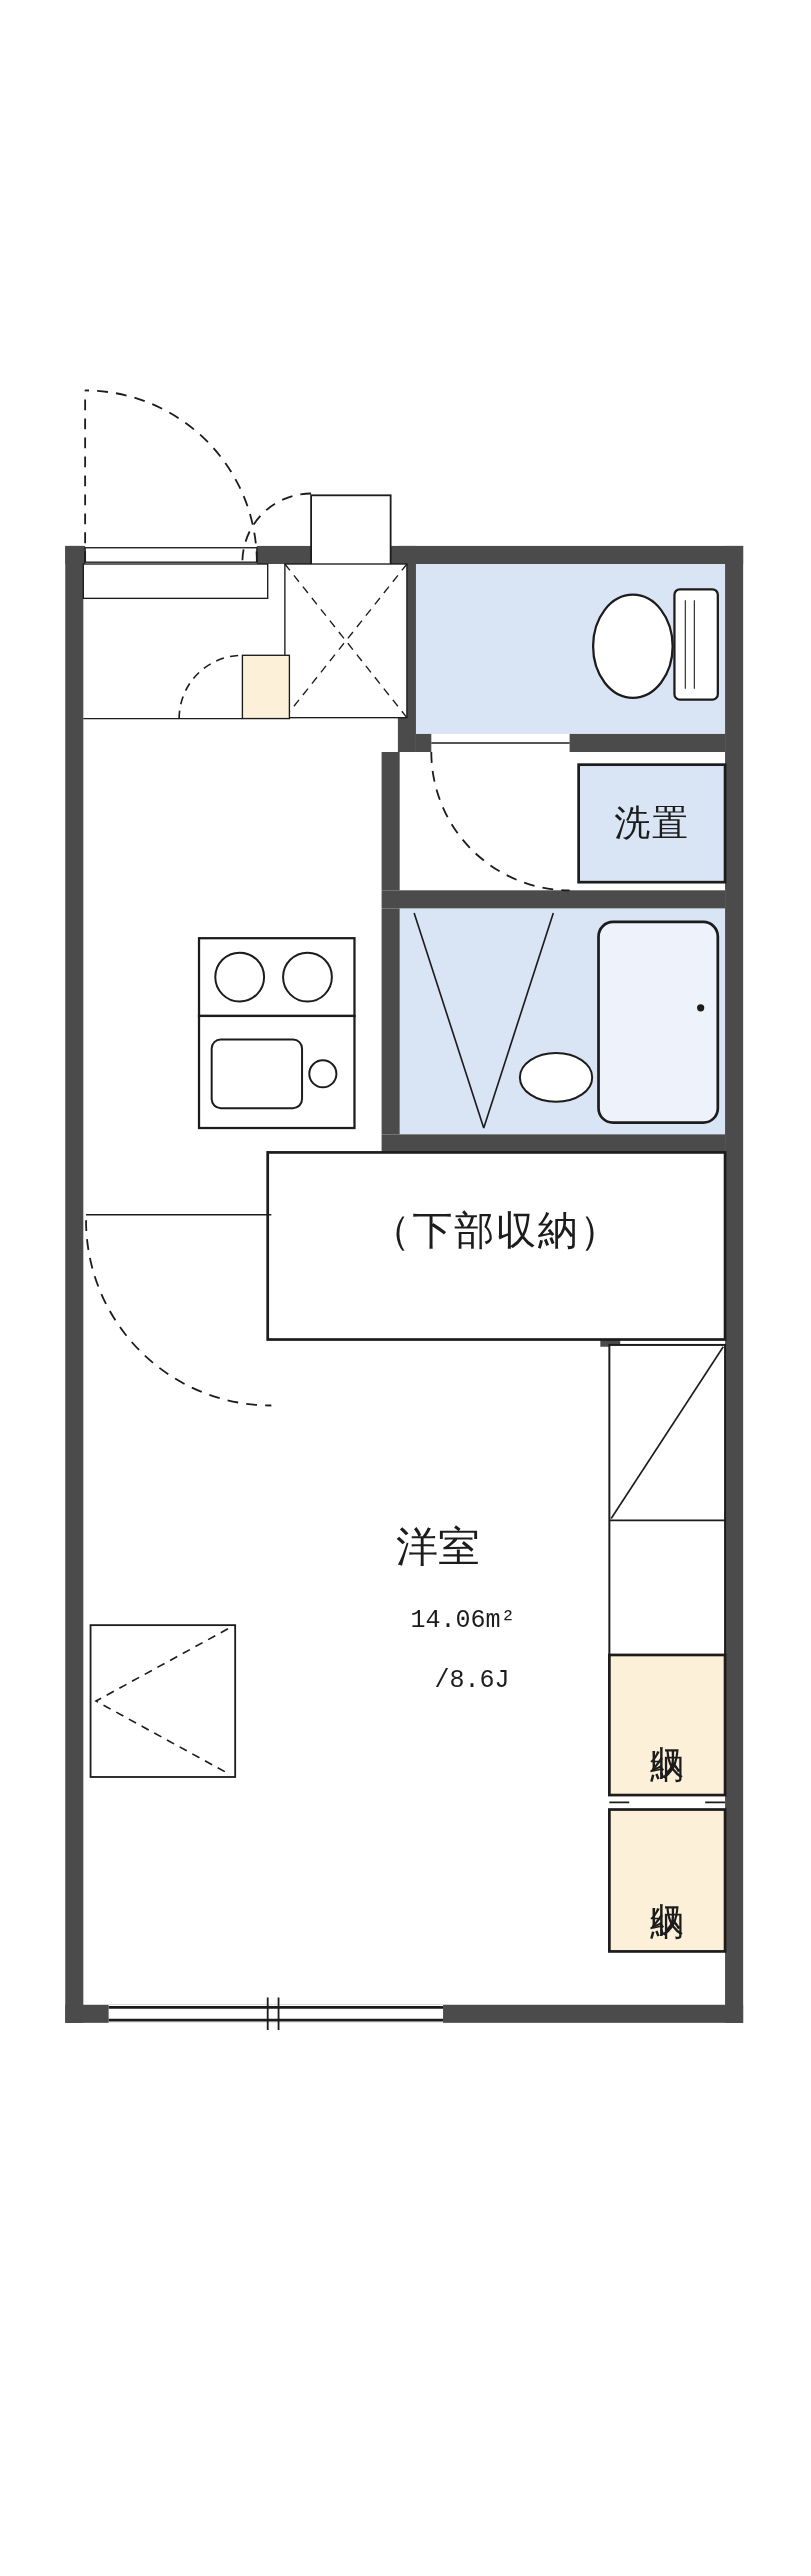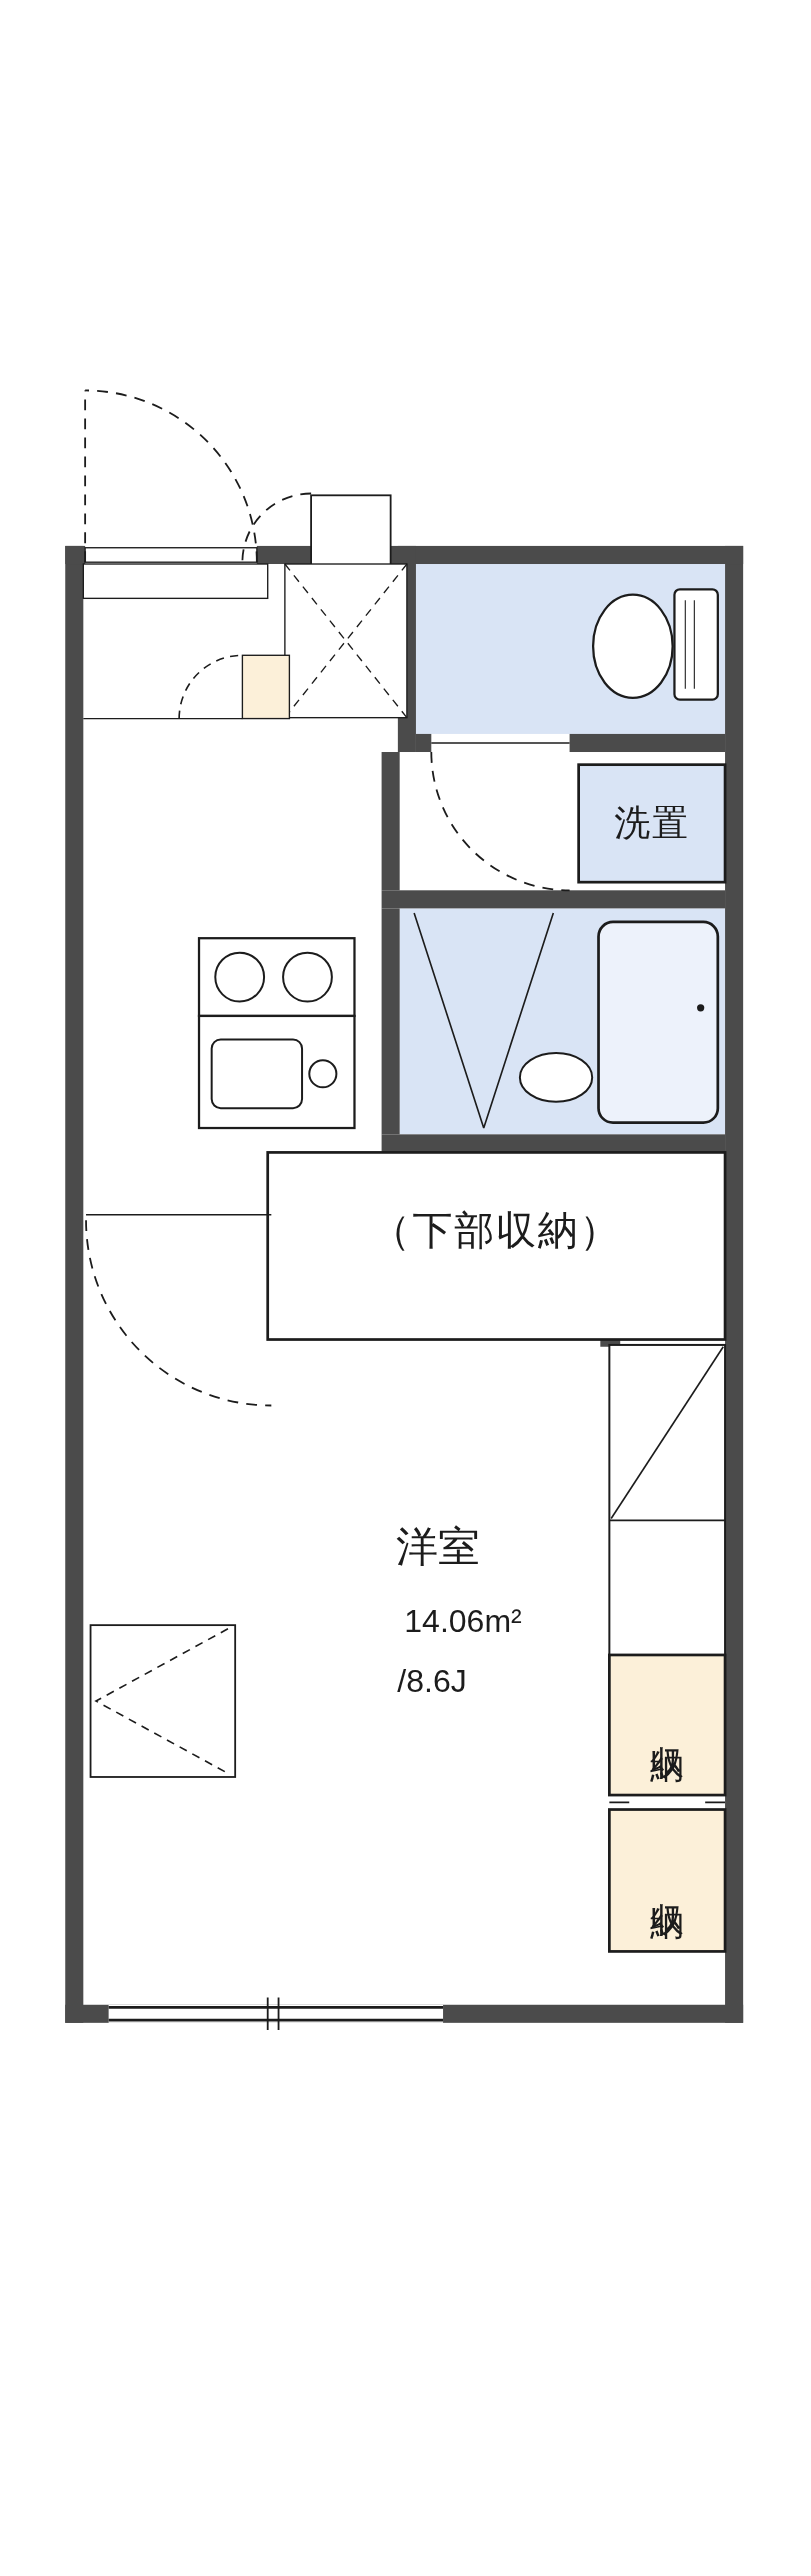--- a/index.html
+++ b/index.html
@@ -17,21 +17,21 @@
   .cream{fill:var(--storage,#fcf0d9);stroke:var(--line,#1c1c1c);}
   .ln{stroke:var(--line,#1c1c1c);fill:none;}
   .lnw{stroke:var(--line,#1c1c1c);fill:#ffffff;}
   .dash{stroke-dasharray:12 9;}
   .dash2{stroke-dasharray:9 7;}
   .label{
     position:absolute;transform:translate(-50%,-50%);
     white-space:nowrap;line-height:1.15;text-align:center;
   }
   .lbl-room{font-size:42px;}
-  .lbl-area{font-size:32px;}
+  .lbl-area{font-size:25px;font-family:Liberation Mono, monospace;}
   .lbl-bed{font-size:40px;letter-spacing:1.8px;}
   .lbl-washer{font-size:36px;letter-spacing:1.8px;}
   .lbl-storage{
     font-size:34px;
     writing-mode:vertical-rl;text-orientation:upright;letter-spacing:3.6px;
   }
 </style>
 </head>
 <body>
 
@@ -158,19 +158,19 @@
       <path class="ln dash2" stroke-width="1.8" d="M252,1802 L106,1882 L252,1962"></path>
     </g>
   </svg>
 
   <div class="label lbl-washer" style="left:652px;top:823px;">洗置</div>
 
   <div class="label lbl-bed" style="left:496px;top:1230px;">（下部収納）</div>
 
   <div class="label lbl-room" style="left:438px;top:1547px;">洋室</div>
   <div class="label lbl-area" style="left:463px;top:1621px;">14.06m²</div>
-  <div class="label lbl-area" style="left:432px;top:1681px;">/8.6J</div>
+  <div class="label lbl-area" style="left:472px;top:1681px;">/8.6J</div>
 
   <div class="label lbl-storage" style="left:667px;top:1723px;">収納</div>
   <div class="label lbl-storage" style="left:667px;top:1880px;">収納</div>
 
 </div>
 
 
 </body></html>

